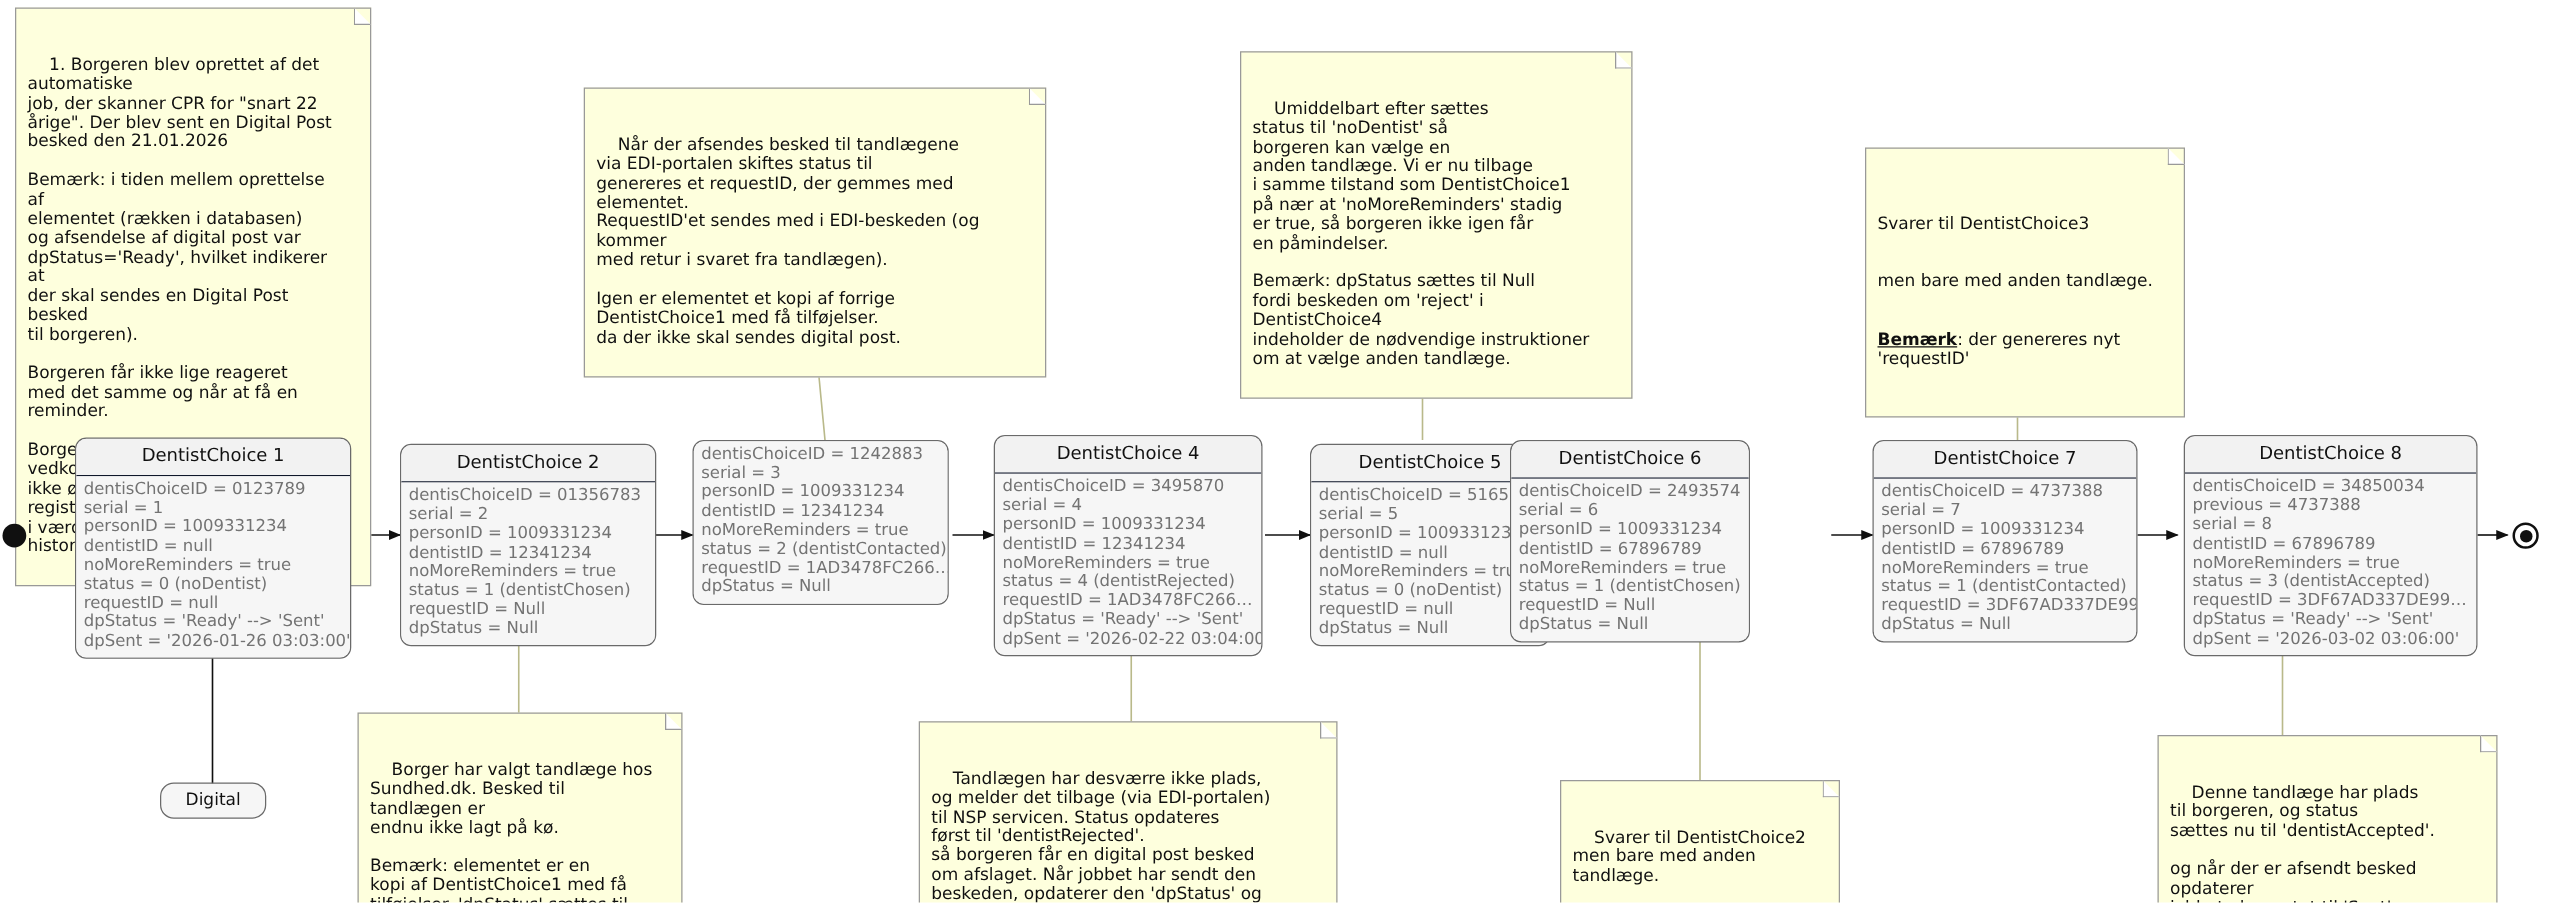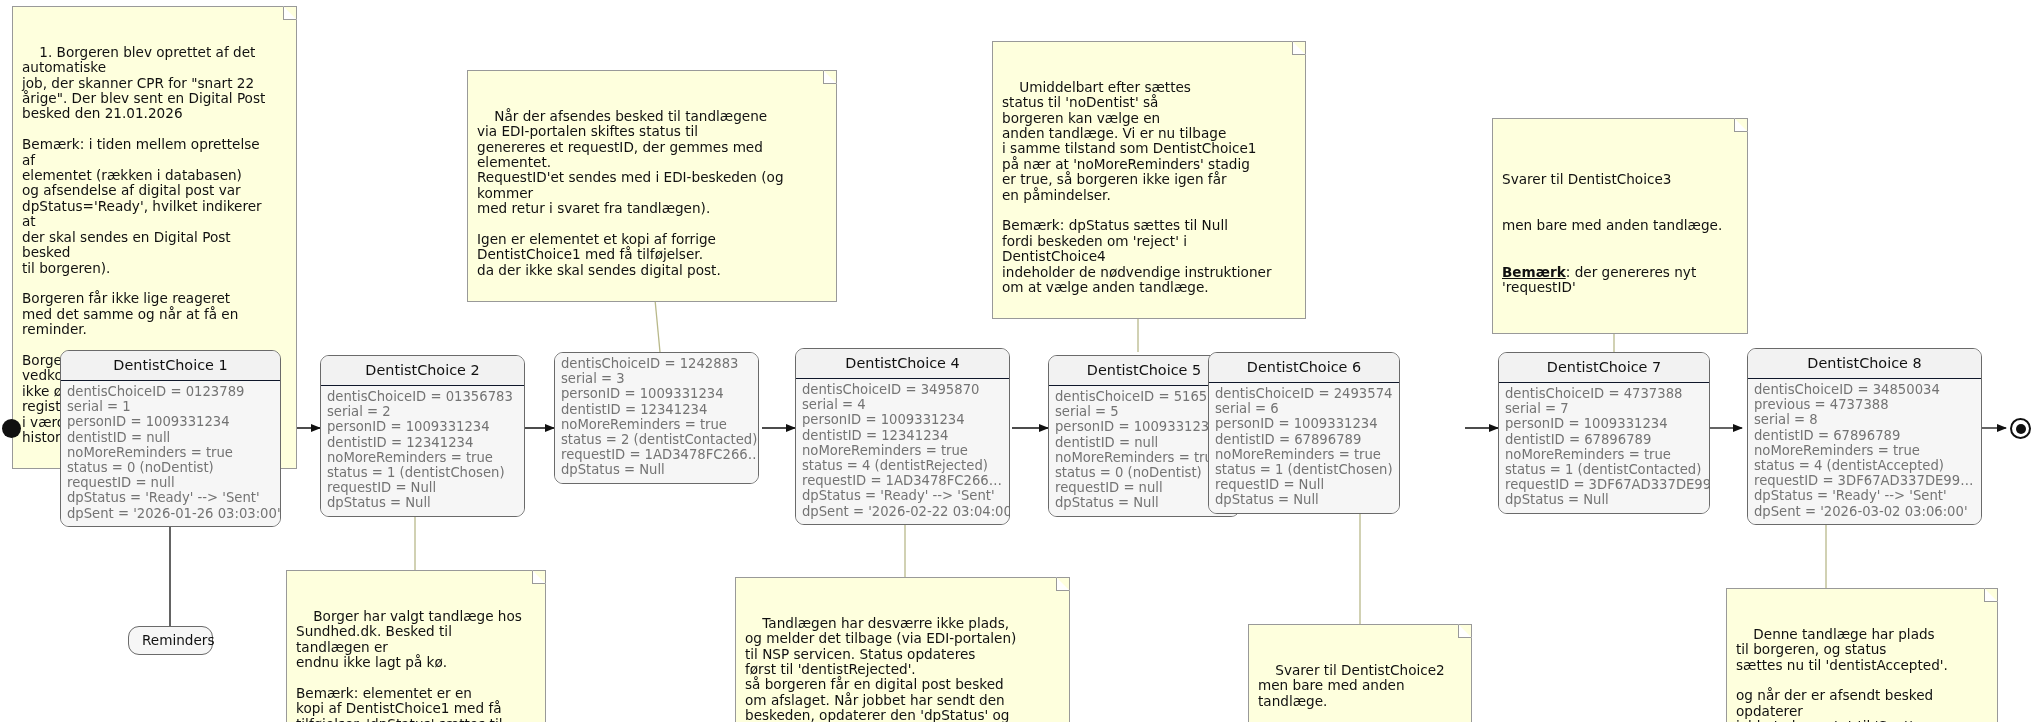--- a/index.html
+++ b/index.html
@@ -303,29 +303,29 @@
   </div>
 
   <div class="obj" style="left:1747px;top:348px;width:235px;">
     <div class="title">DentistChoice 8</div>
     <div class="attrs">
         <div class="row"><span class="k">dentisChoiceID</span><span> = 34850034</span></div>
         <div class="row"><span class="k">previous</span><span> = 4737388</span></div>
         <div class="row"><span class="k">serial</span><span> = 8</span></div>
         <div class="row"><span class="k">dentistID</span><span> = 67896789</span></div>
         <div class="row"><span class="k">noMoreReminders</span><span> = true</span></div>
-        <div class="row u"><span class="k">status</span><span> = 4 (dentistAccepted)</span></div>
+        <div class="row u"><span class="k">status</span><span> = 3 (dentistAccepted)</span></div>
         <div class="row u"><span class="k">requestID</span><span> = 3DF67AD337DE99…</span></div>
         <div class="row u"><span class="k">dpStatus</span><span> = 'Ready' --&gt; 'Sent'</span></div>
         <div class="row u"><span class="k">dpSent</span><span> = '2026-03-02 03:06:00'</span></div>
       </div>
   </div>
 
   <div class="reminder" style="left:128px;top:626px;width:85px;">
-    <span>Reminders</span>
+    <span>Digital</span>
   </div>
 
   <div class="note" style="left:286px;top:570px;width:260px;">
     <span class="fold"></span>
     <span>Borger har valgt tandlæge hos
 Sundhed.dk. Besked til tandlægen er
 endnu ikke lagt på kø.
 
 Bemærk: elementet er en
 kopi af DentistChoice1 med få

